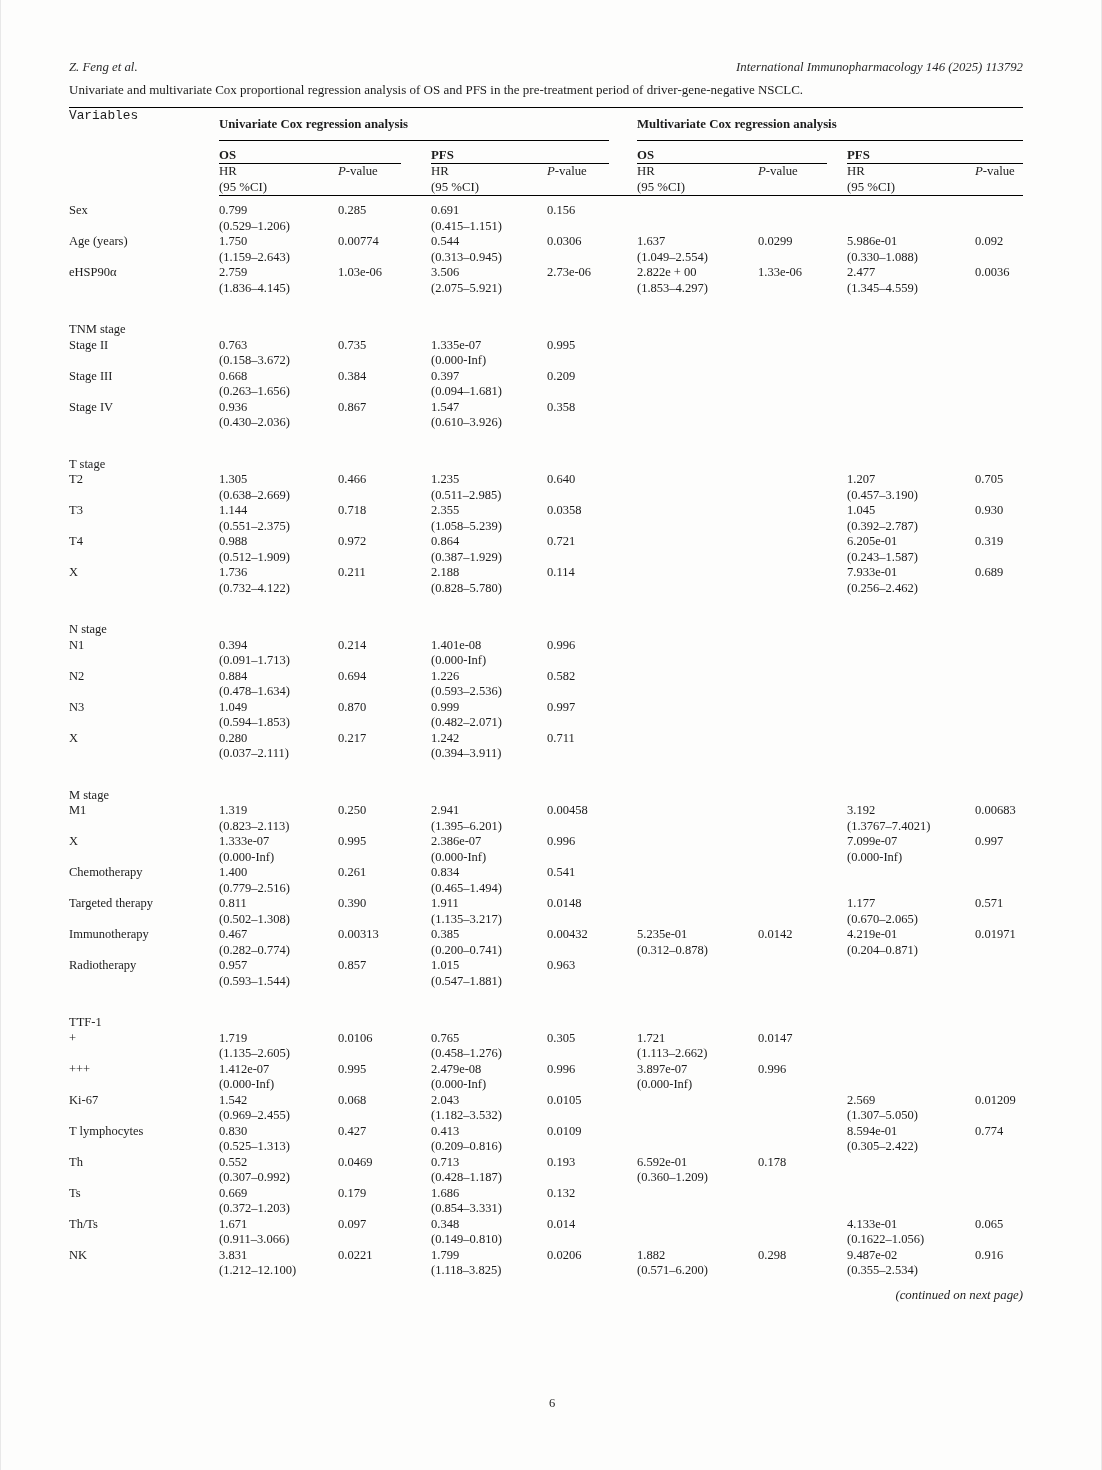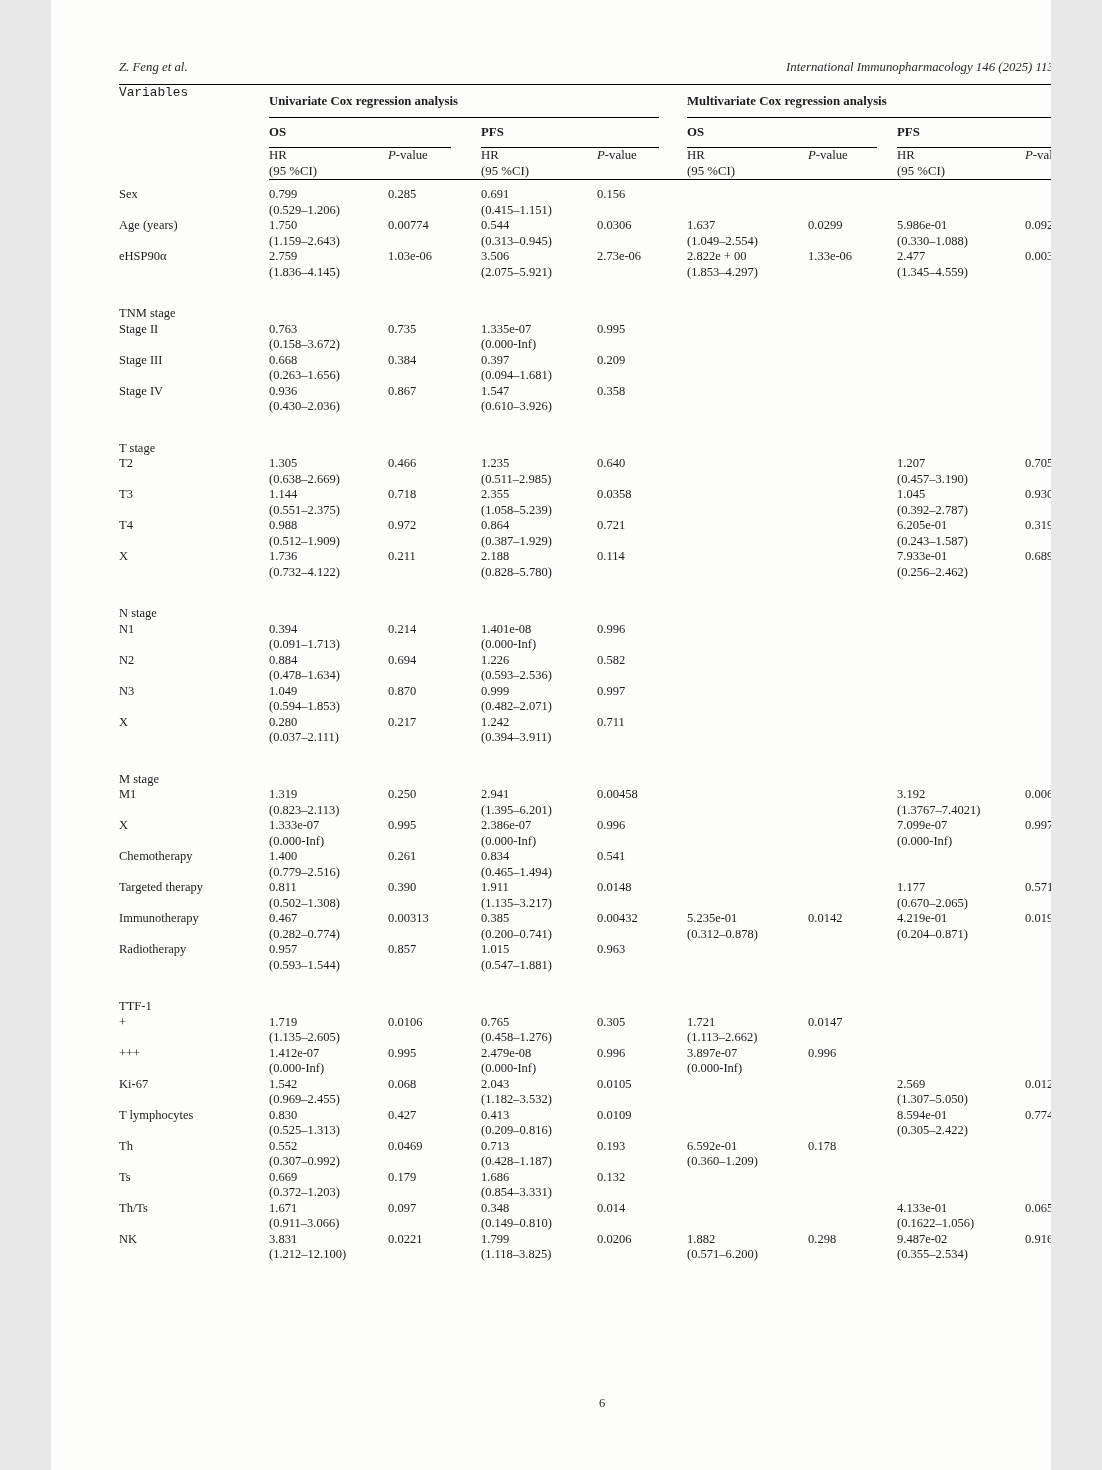--- a/index.html
+++ b/index.html
@@ -1,18 +1,18 @@
 <!DOCTYPE html>
 <html><head>
 <meta charset="utf-8">
 <style>
   html,body { margin:0; padding:0; background:#e8e8e8; }
   .page {
     position: relative;
-    width: 1000px; height: 1470px;
+    width: 1100px; height: 1470px;
     margin: 0 auto;
     background: #fdfdfc;
     font-family: "Liberation Serif", "DejaVu Serif", serif;
     color: #1c1c1c;
     overflow: hidden;
   }
   .content { position: absolute; left: 68px; top: 0; width: 954px; }
   .running-head {
     display: flex; justify-content: space-between;
     padding-top: 60px;
@@ -32,21 +32,21 @@
     padding: 0; text-align: left; vertical-align: top;
     font-weight: normal; line-height: 15.5px;
     overflow: visible; white-space: nowrap;
   }
   col.c-var { width:150px; } col.c-hr1 { width:119px; } col.c-p1 { width:93px; }
   col.c-hr2 { width:116px; } col.c-p2 { width:90px; } col.c-hr3 { width:121px; }
   col.c-p3 { width:89px; } col.c-hr4 { width:128px; } col.c-p4 { width:48px; }
   th.var-head { padding-left: 10px; padding-top: 9px; font-weight: bold; font-size: 12.8px; font-family: Liberation Mono, monospace; }
   .grp-line { font-weight: bold; font-size: 12.8px; padding-top: 9px; padding-bottom: 7px;
               border-bottom: 1.1px solid #000; margin-right: 28px; }
-  .sub-line { font-weight: bold; font-size: 12.8px; padding-top: 7px; padding-bottom: 7px;
+  .sub-line { font-weight: bold; font-size: 12.8px; padding-top: 7px; 
               border-bottom: 1.1px solid #000; }
   .mr30 { margin-right: 30px; } .mr28 { margin-right: 28px; } .mr20 { margin-right: 20px; } .mr0 { margin-right: 0; }
   th.hp { padding-top: 7px; padding-bottom: 9px; font-weight: bold; font-size: 12.8px; }
   thead tr.hr-row th { border-bottom: 1.1px solid #000; }
   .p-ital { font-style: italic; }
   tbody tr:first-child td { padding-top: 7px; }
   td.rowlabel { padding-left: 10px; font-weight: bold; }
   tr.spacer td { height: 26px; }
   td .ln { line-height: 15.5px; }
   td.sig { font-weight: bold; }
@@ -62,20 +62,21 @@
 <body>
 
 <div class="page">
   <div class="content">
 
     <div class="running-head">
       <span>Z. Feng et al.</span>
       <span>International Immunopharmacology 146 (2025) 113792</span>
     </div>
 
+    <div class="caption">Univariate and multivariate Cox proportional regression analysis of OS and PFS in the pre-treatment period of driver-gene-negative NSCLC.</div>
 
     <table class="cox">
       <colgroup>
         <col class="c-var">
           <col class="c-hr1">
           <col class="c-p1">
           <col class="c-hr2">
           <col class="c-p2">
         <col class="c-hr3">
           <col class="c-p3">
@@ -708,16 +709,17 @@
             <td>0.298</td>
             <td>
               <div class="ln">9.487e-02</div>
               <div class="ln">(0.355–2.534)</div>
             </td>
             <td>0.916</td>
           </tr>
         </tbody>
     </table>
 
+    <div class="continued">(continued on next page)</div>
   </div>
 
   <div class="pagenum">6</div>
 </div>
 
 </body></html>

